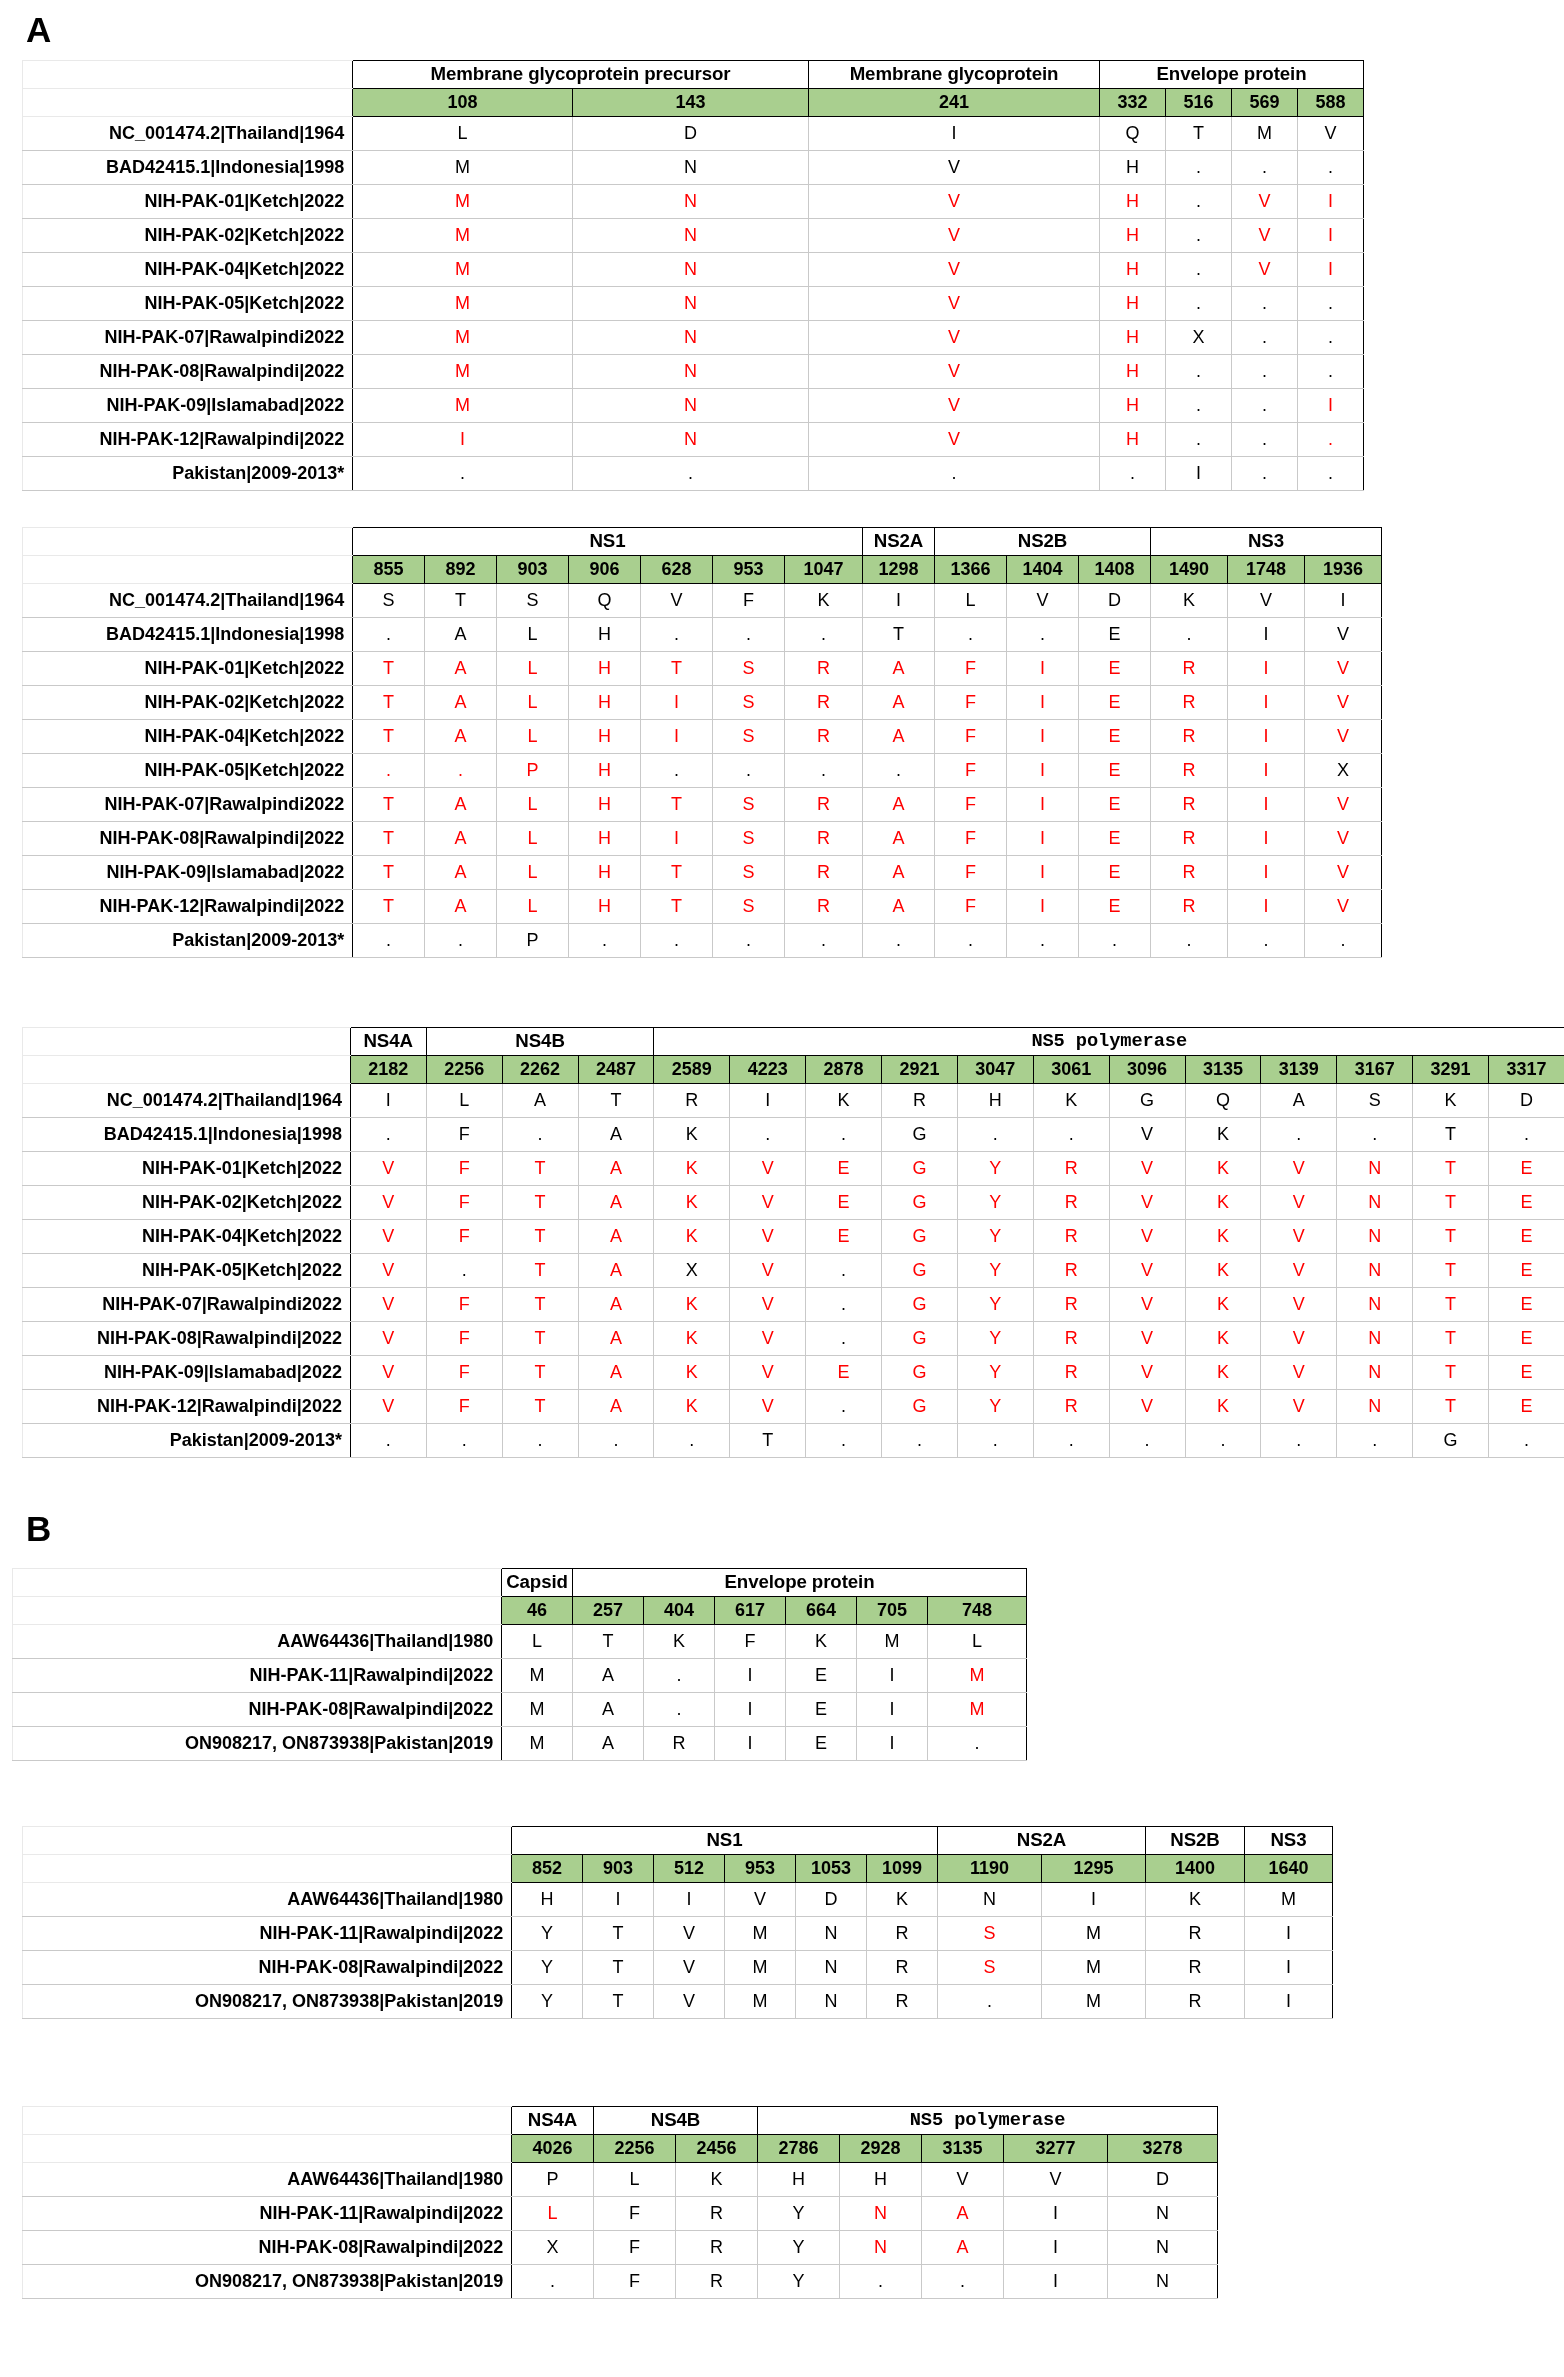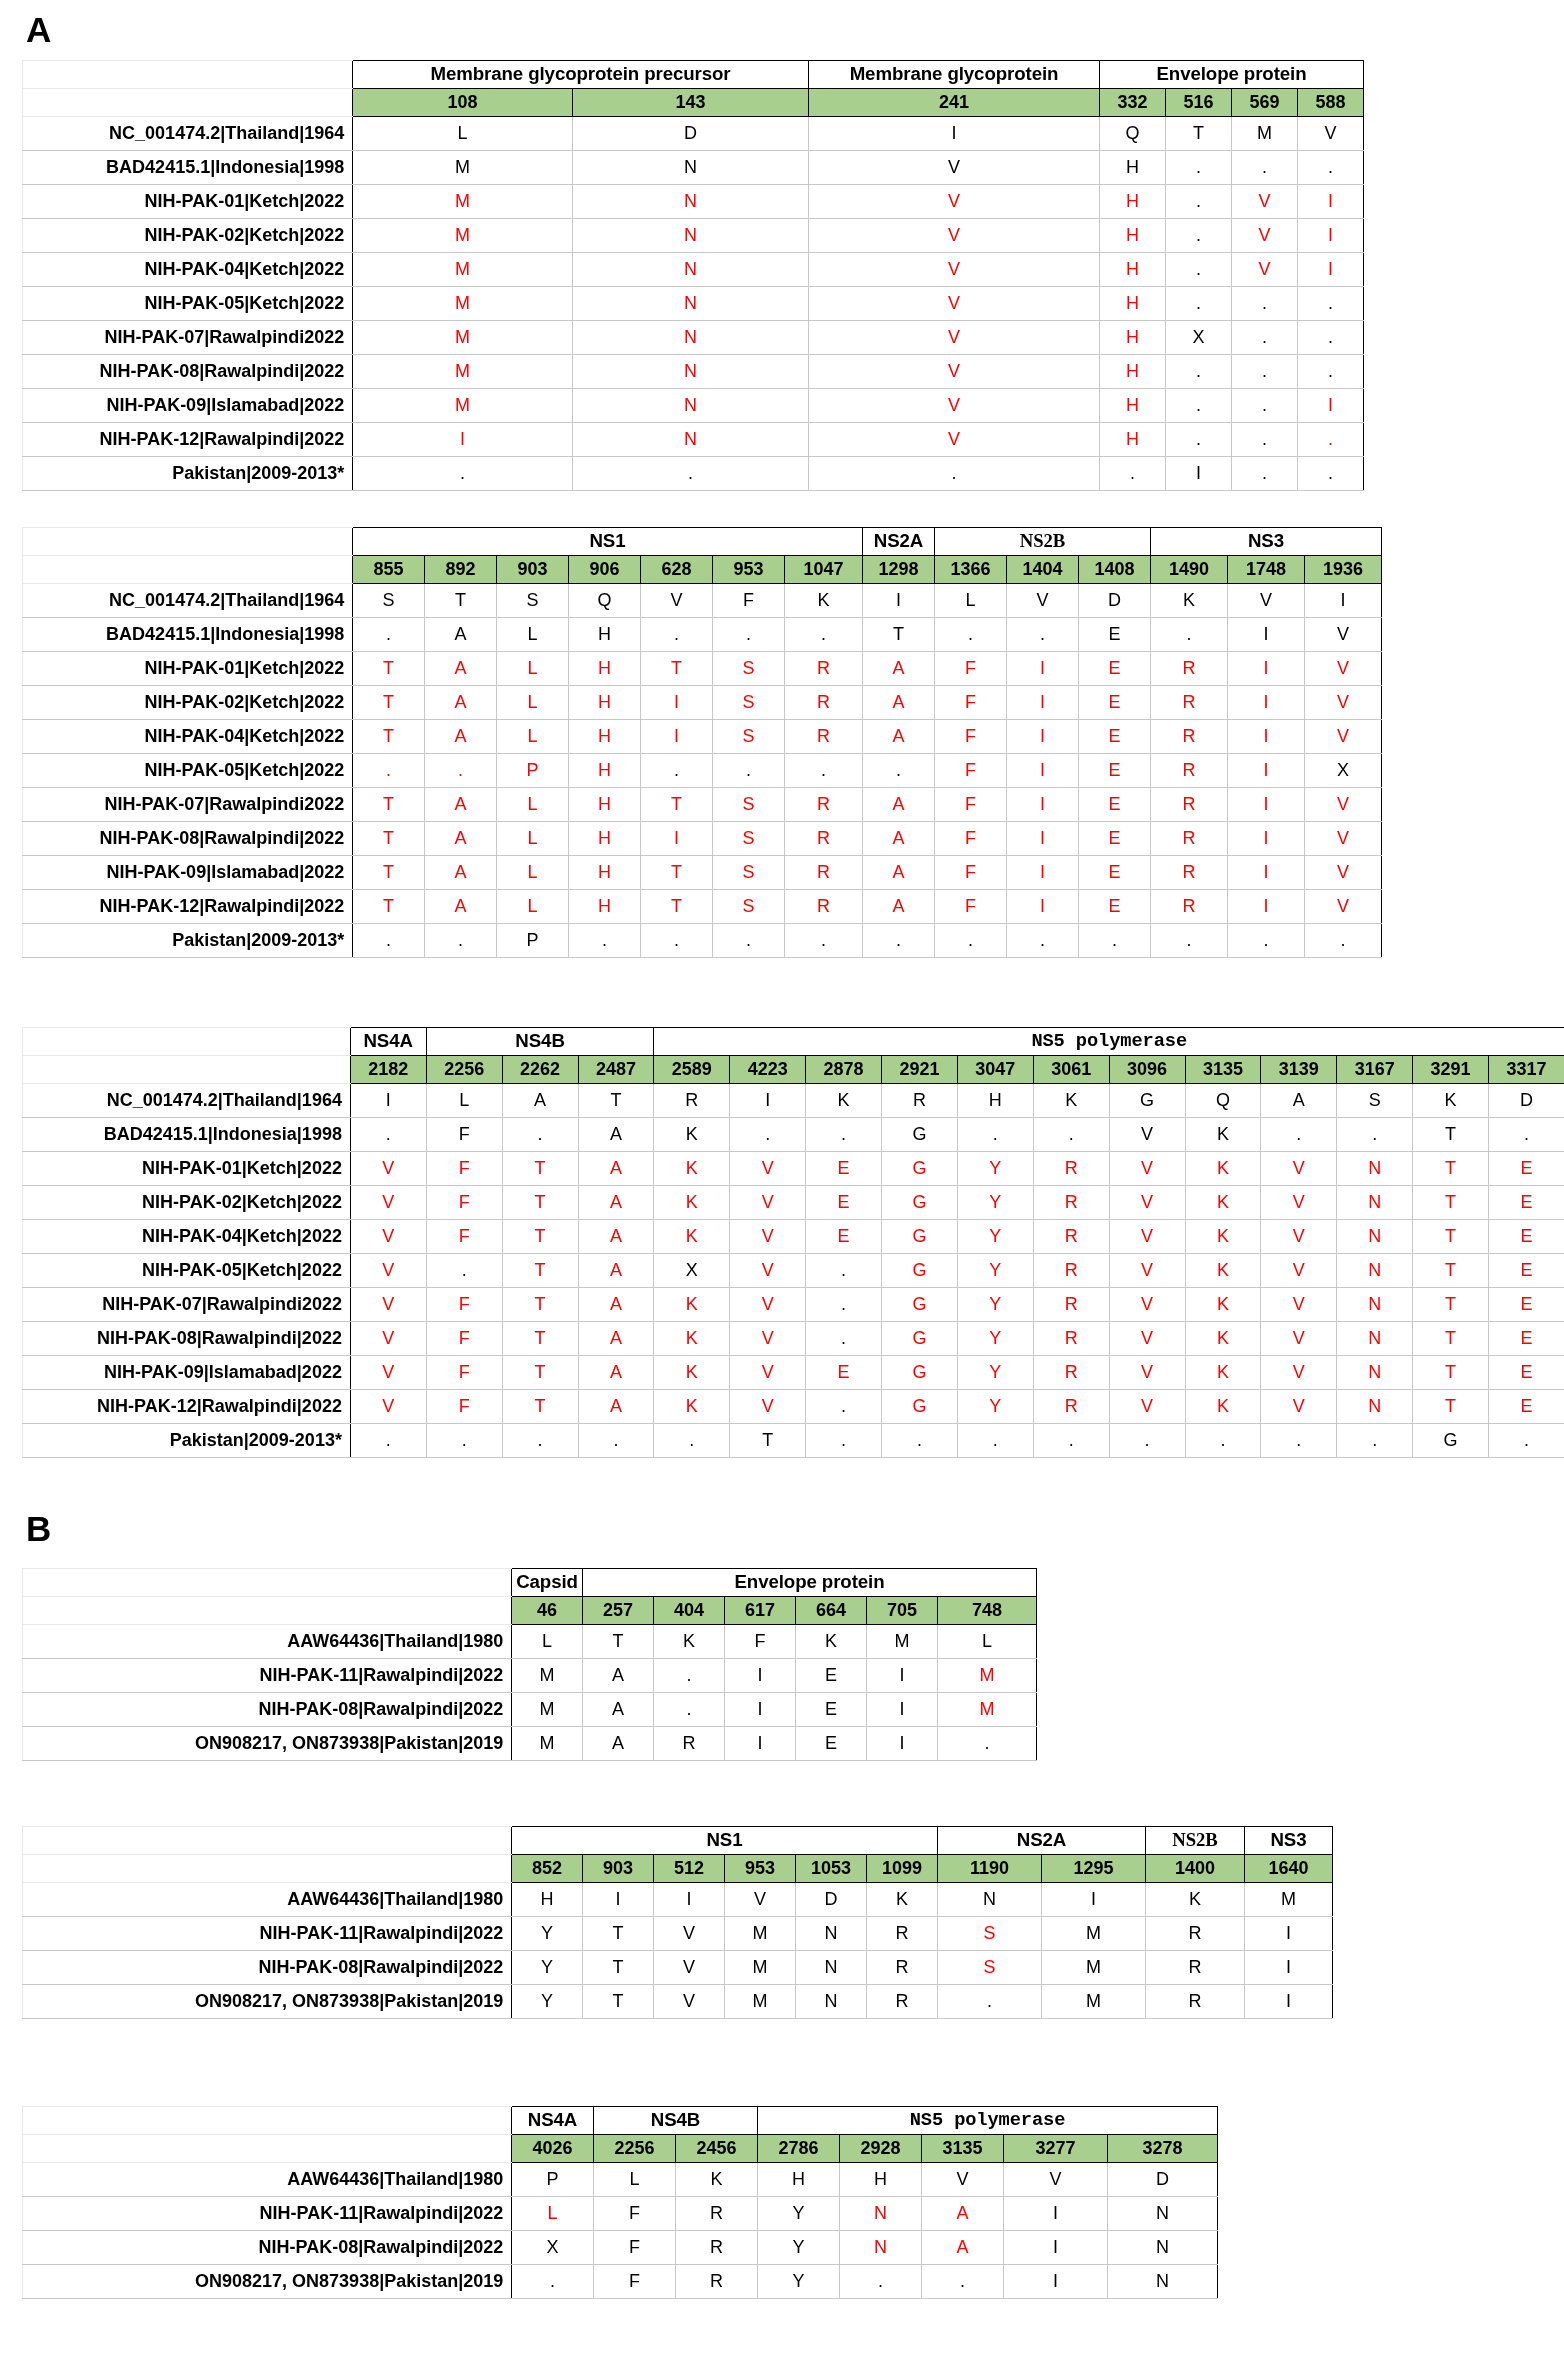--- a/index.html
+++ b/index.html
@@ -84,21 +84,21 @@
   .sepR{border-right:1.1px solid #000 !important;}
 
   .tblwrap{position:absolute;}
 
   
   .g-mgp{background:#7ba7d7;}
   .g-mg{background:#f4734a;}
   .g-env{background:#8d86bd;}
   .g-ns1{background:#e2606e;}
   .g-ns2a{background:#fcc726;}
-  .g-ns2b{background:#aea7dd;font-family:Liberation Serif, serif;}
+  .g-ns2b{background:#aea7dd;}
   .g-ns3{background:#1fb0ef;}
   .g-ns4a{background:#7d7d7d;}
   .g-ns4b{background:#f9aab0;}
   .g-ns5{background:#7ba7d7;font-family:Liberation Mono, monospace;}
   .g-cap{background:#d7e24b;}
 </style>
 </head>
 <body>
 
 <div class="page">
@@ -735,21 +735,21 @@
             <td class="cell">.</td>
             <td class="cell">.</td>
             <td class="cell">.</td>
             <td class="cell">G</td>
             <td class="cell sepR">.</td>
           </tr>
         </tbody>
       </table>
     </div>
 
-  <div class="tblwrap" id="w-b1" style="left:22px;top:1568px;">
+  <div class="tblwrap" id="w-b1" style="left:12px;top:1568px;">
       <table class="aln">
         <colgroup>
           <col style="width: 489px;">
           <col style="width: 71px;">
           <col style="width: 71px;">
           <col style="width: 71px;">
           <col style="width: 71px;">
           <col style="width: 71px;">
           <col style="width: 71px;">
           <col style="width: 99px;">

